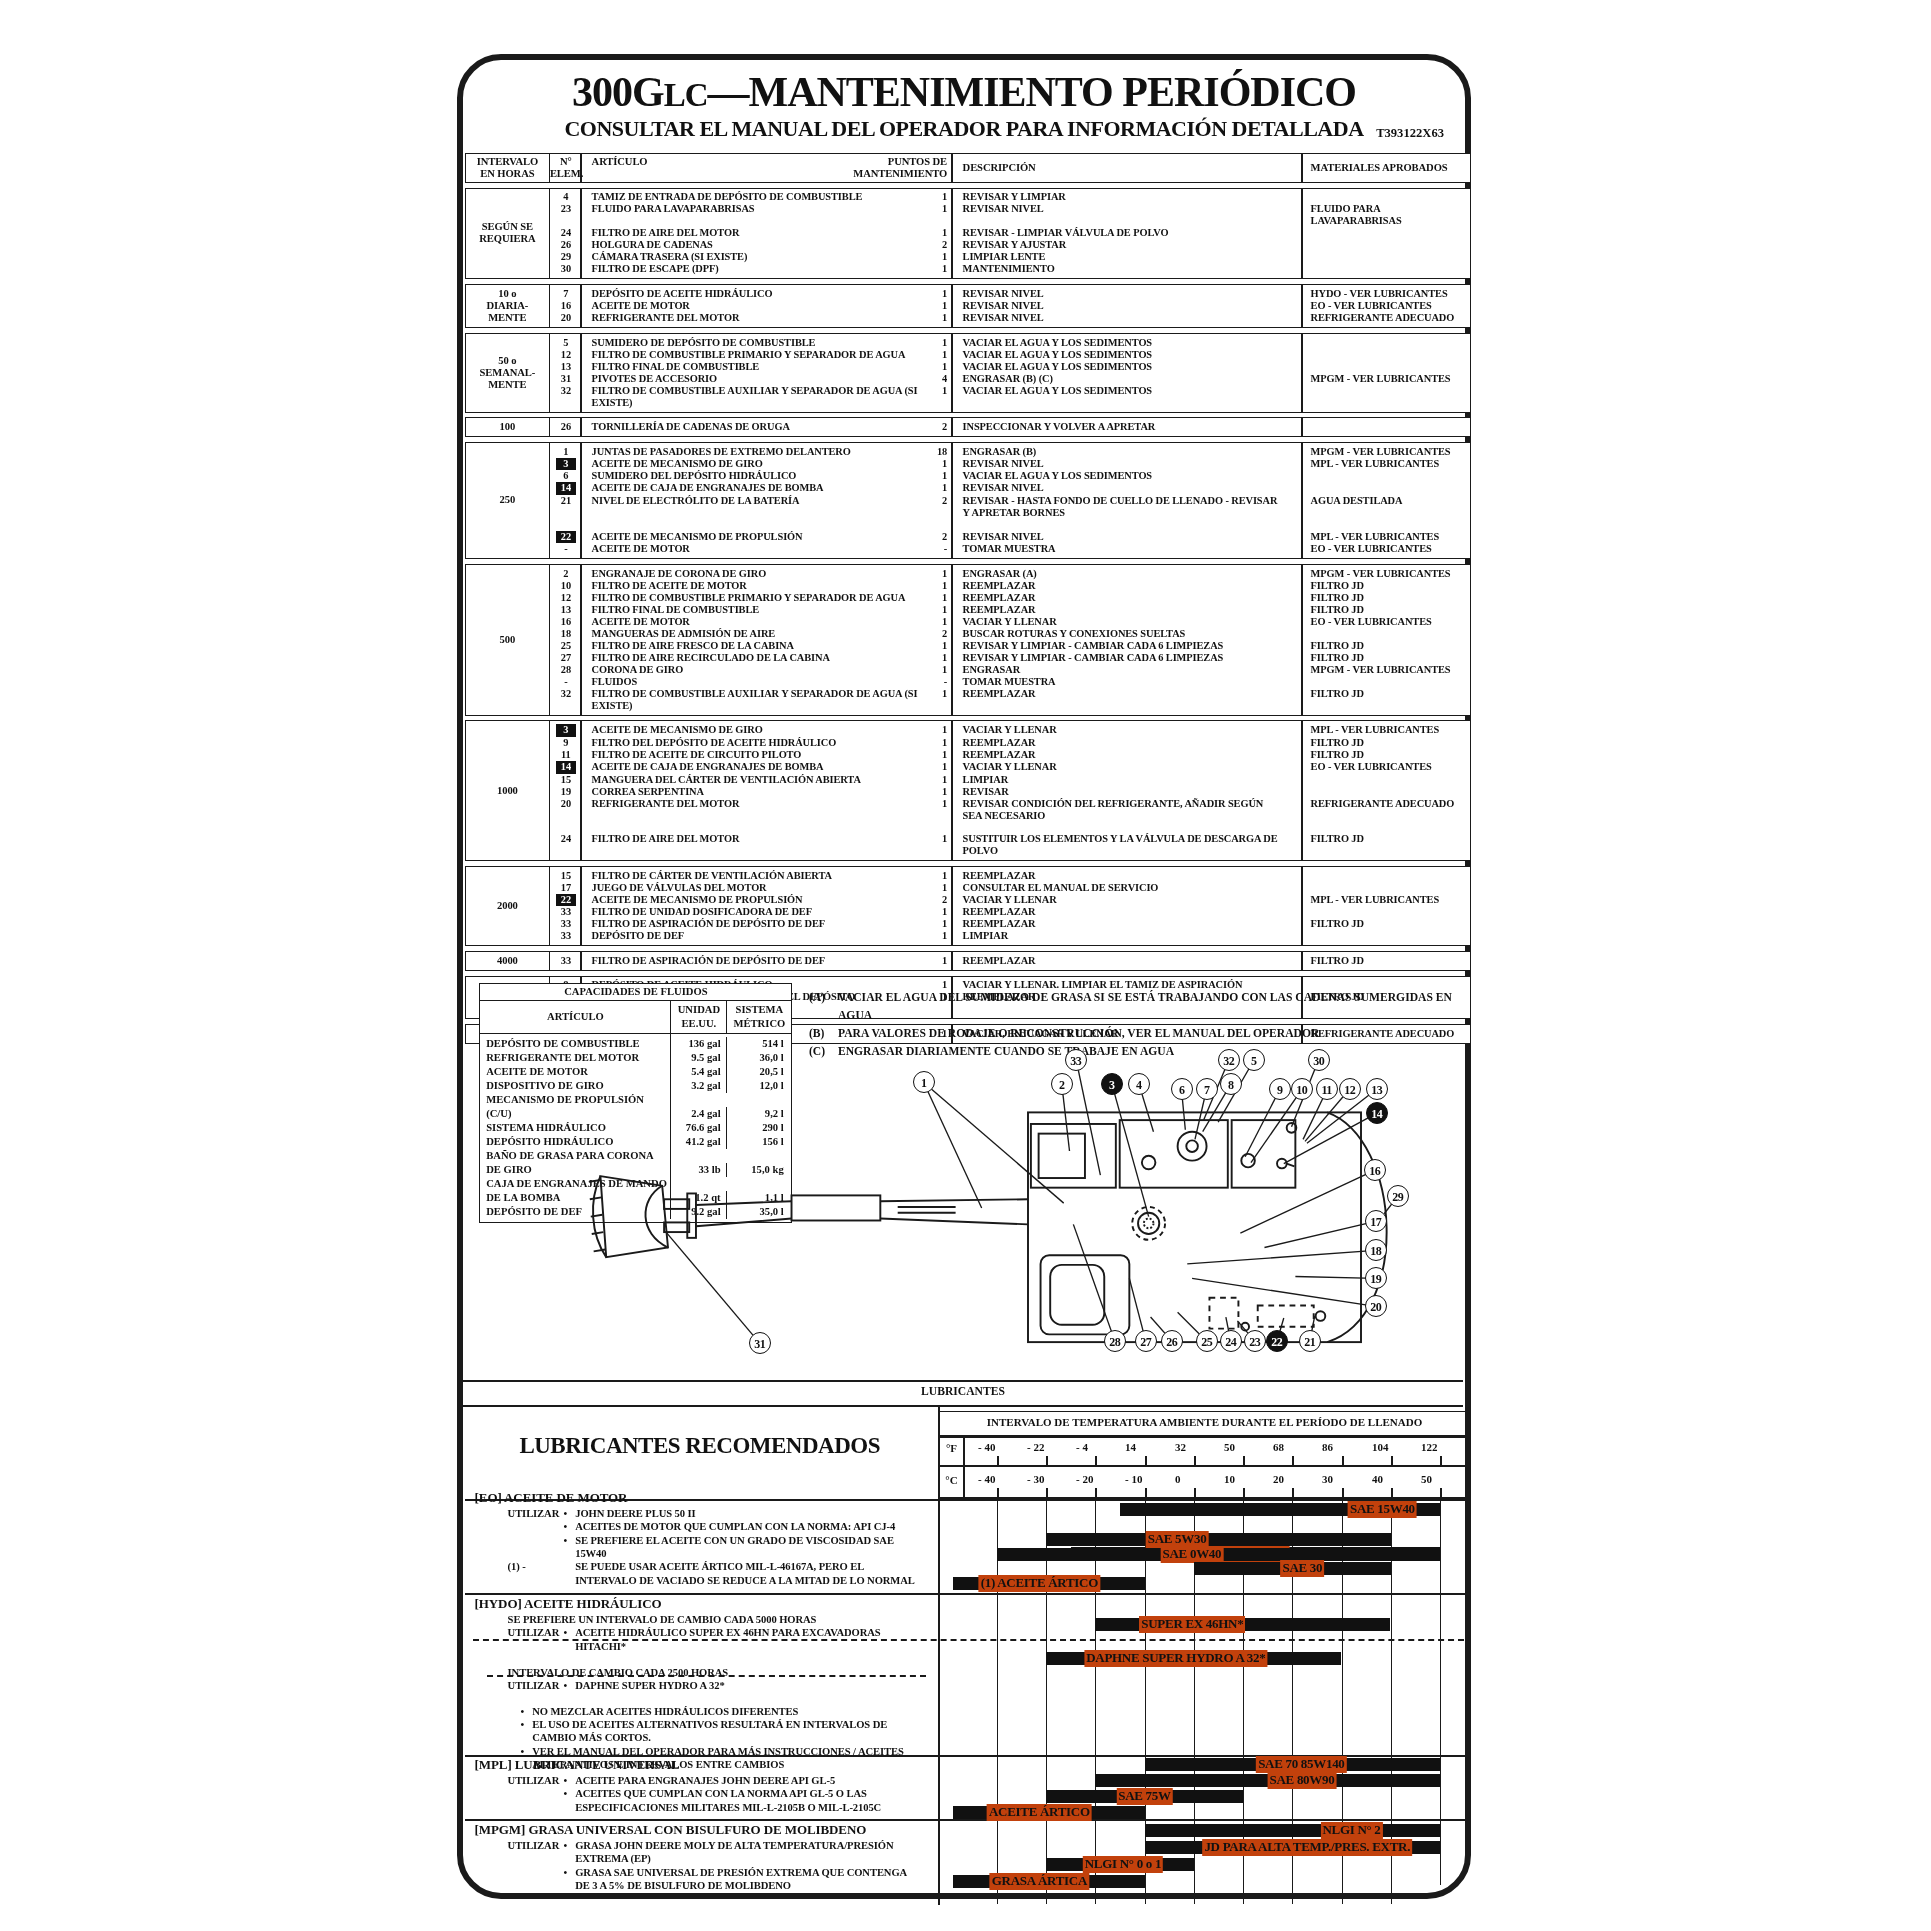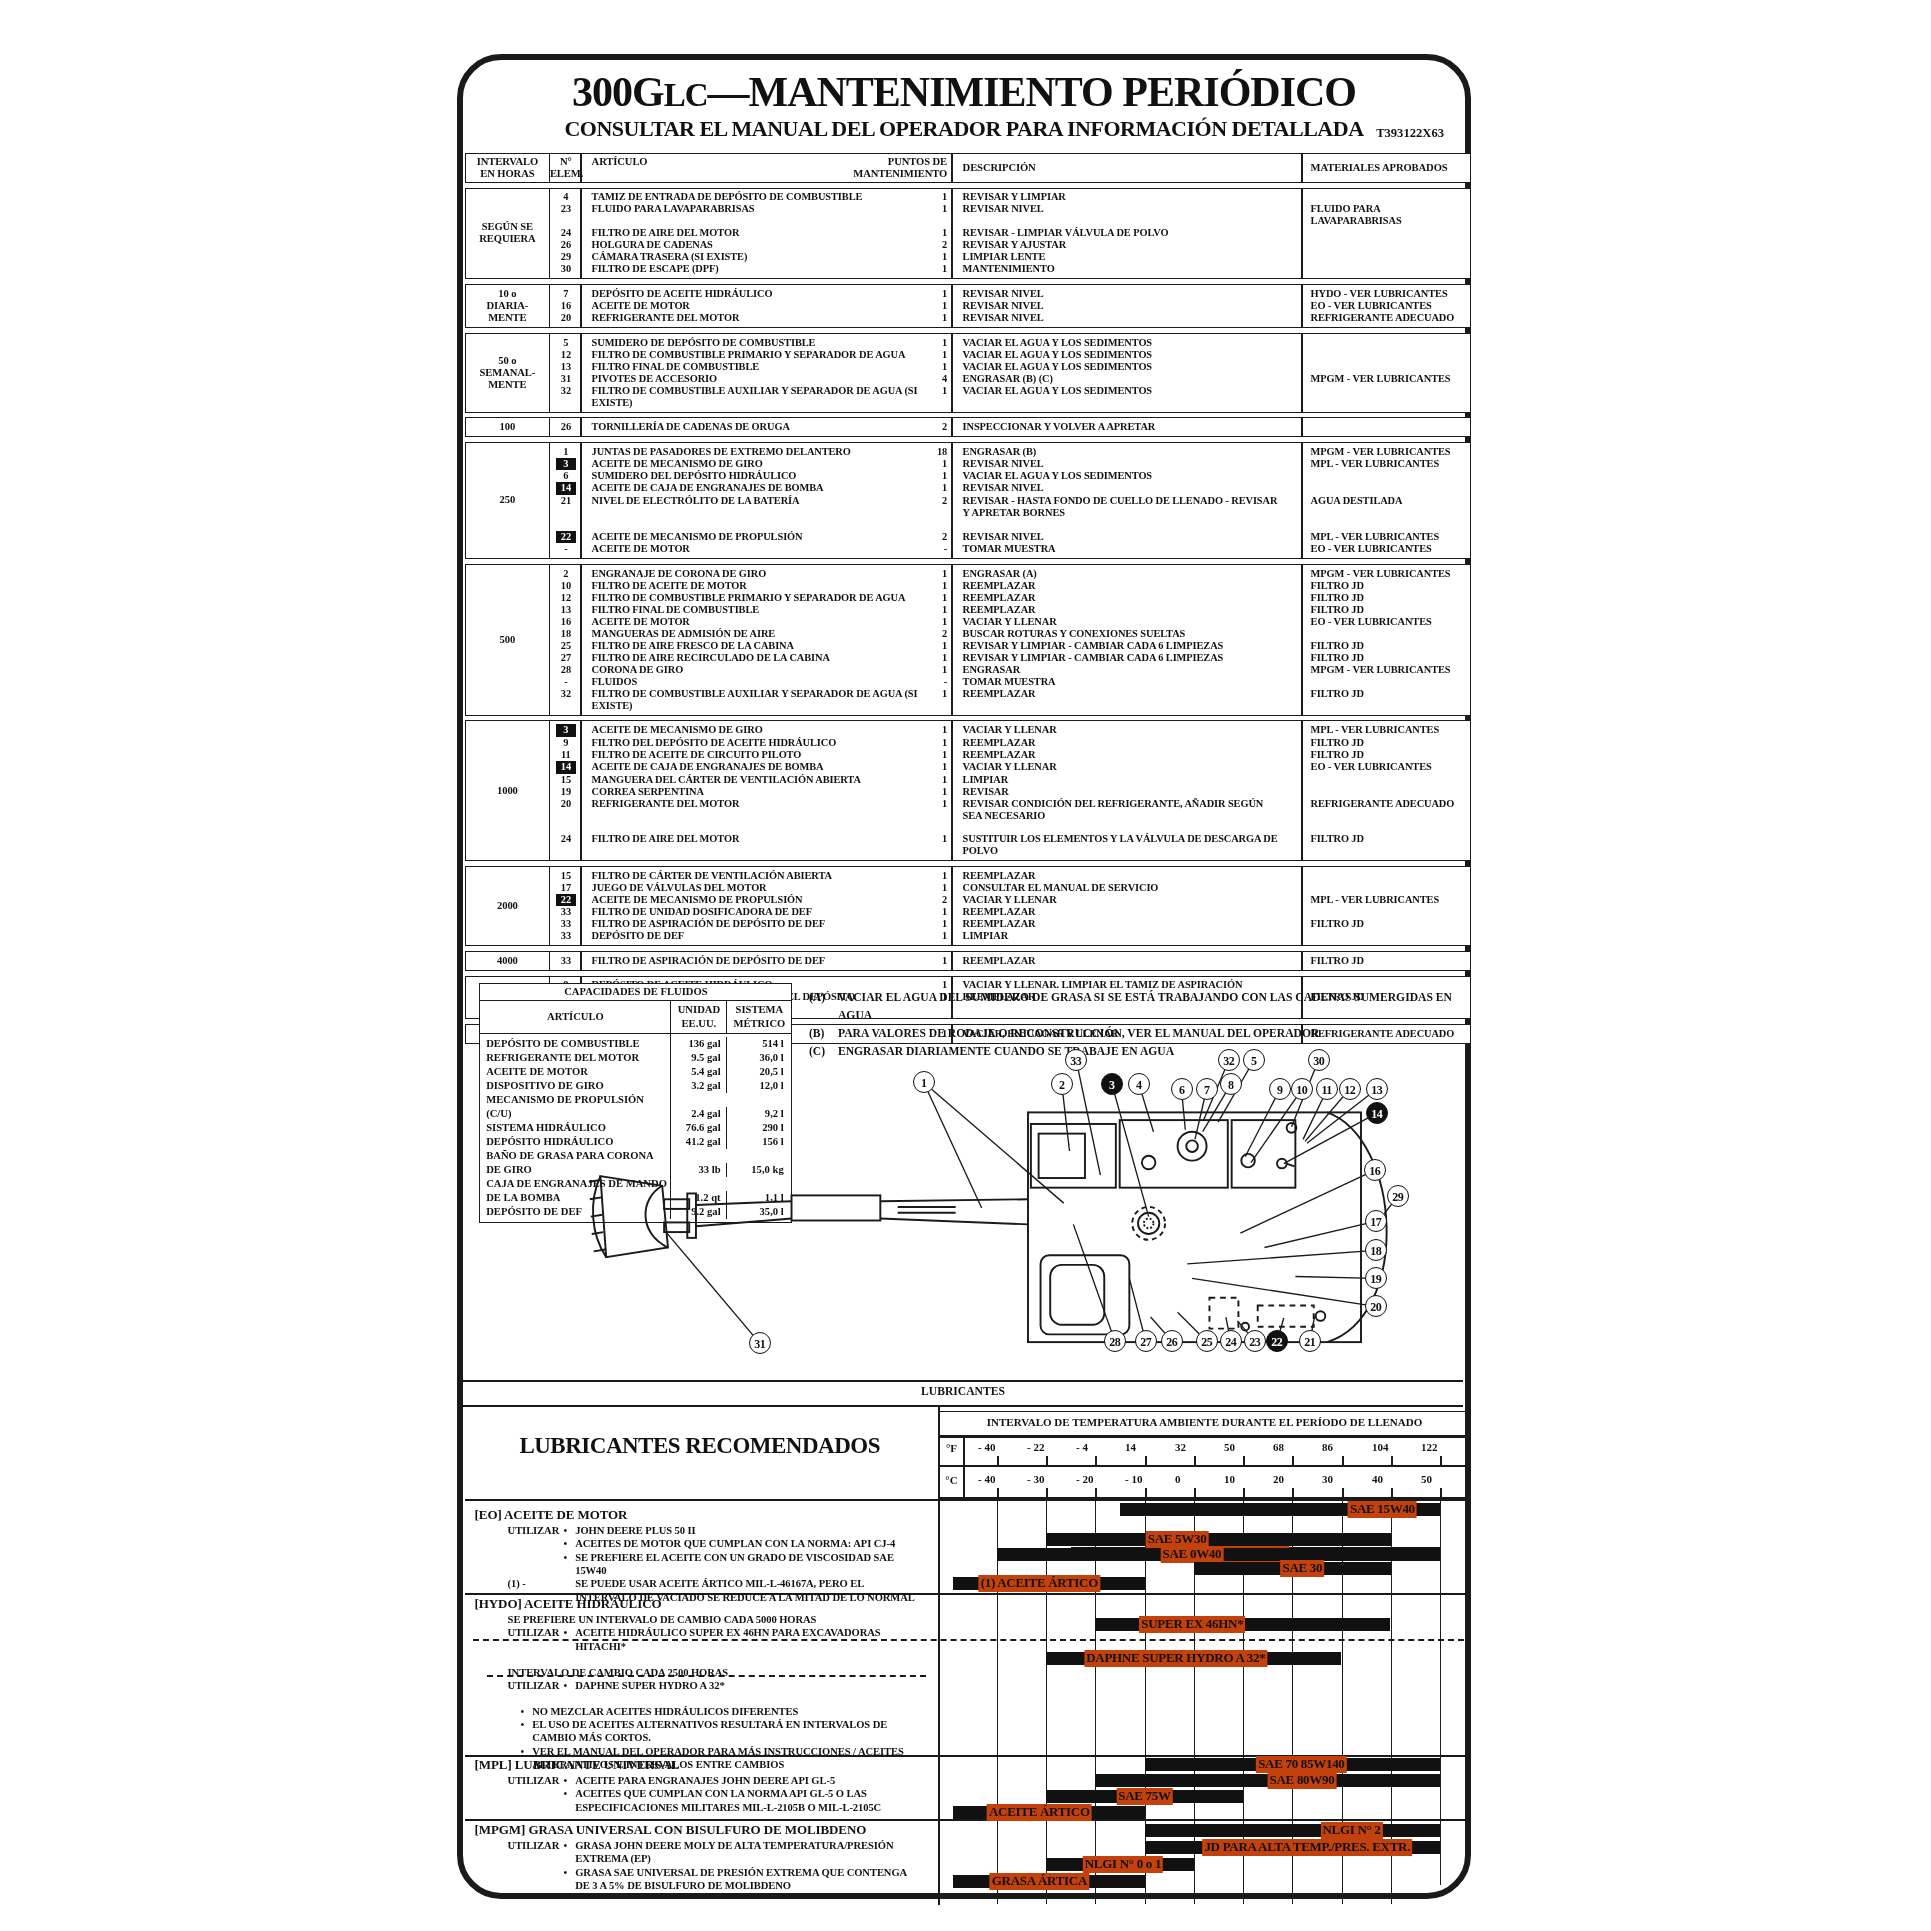--- a/index.html
+++ b/index.html
@@ -947,21 +947,21 @@
         </div>
         <div class="bar" style="left: 534px; width: 443px; top: 168px;">
           <span class="bl" style="left: 44%;">SAE 0W40</span>
         </div>
         <div class="bar" style="left: 731px; width: 197px; top: 182px;">
           <span class="bl" style="left: 55%;">SAE 30</span>
         </div>
         <div class="bar" style="left: 490px; width: 192px; top: 197px;">
           <span class="bl" style="left: 45%;">(1) ACEITE ÁRTICO</span>
         </div>
-        <div class="lub-block" style="top: 128px;">
+        <div class="lub-block" style="top: 111px;">
           <div class="lub-h">[EO] ACEITE DE MOTOR</div>
           <div class="ln">
             <span class="lead">UTILIZAR</span>
             <span class="bt">•</span>
             <span class="tx">JOHN DEERE PLUS 50 II</span>
           </div>
           <div class="ln">
             <span class="bt">•</span>
             <span class="tx">ACEITES DE MOTOR QUE CUMPLAN CON LA NORMA: API CJ-4</span>
           </div>

